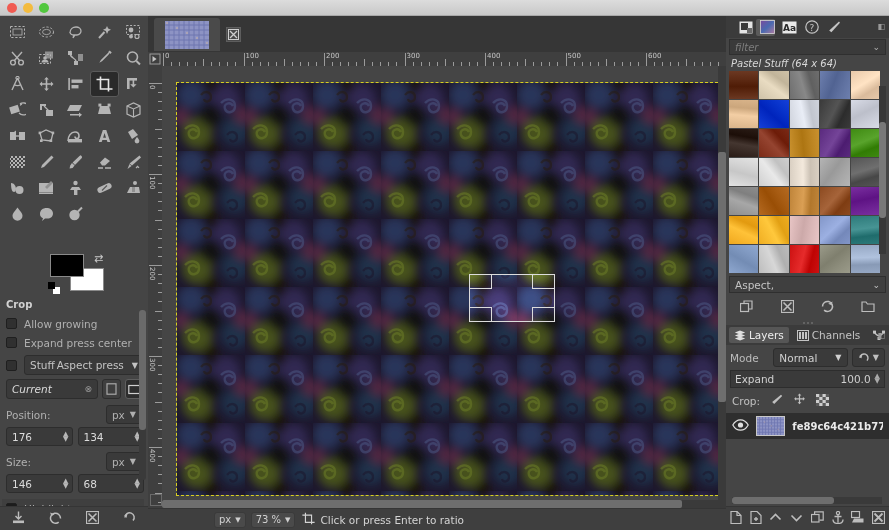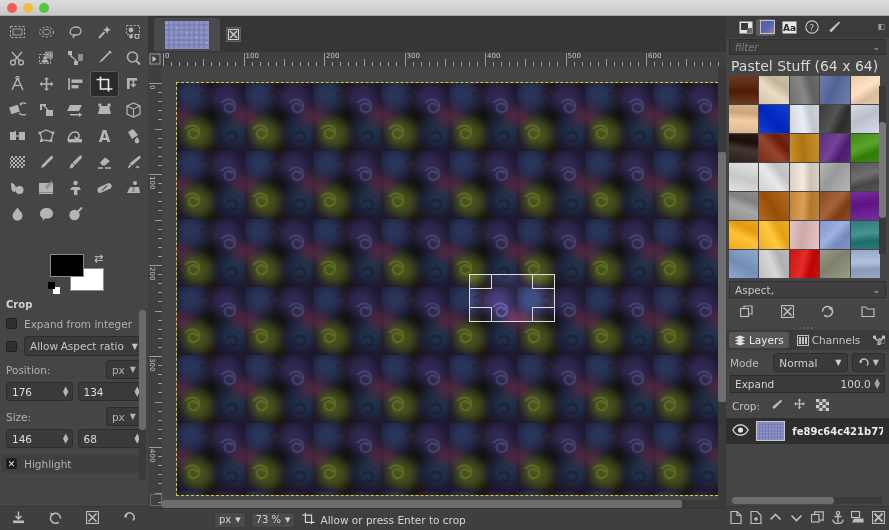--- a/index.html
+++ b/index.html
@@ -167,21 +167,21 @@
 
   
   .dock { position: absolute; right: 0; top: 16px; width: 163px; height: 514px; background: #454545; }
   .dock-tabs { height: 22px; background: #3b3b3b; display: flex; align-items: center; gap: 3px; padding-left: 8px; position: relative; }
   .dtab { width: 19px; height: 17px; display: flex; align-items: center; justify-content: flex-end; color: #c5c5c5; }
   .dtab.sel { background: #5a5a5a; border-radius: 2px; }
   .dock-collapse { position: absolute; right: 4px; top: 6px; color: #9a9a9a; font-size: 8px; }
   .filterrow { height: 16px; background: #3a3a3a; border: 1px solid #2f2f2f; margin: 1px 3px;
                display: flex; align-items: center; justify-content: space-between; padding: 0 5px;
                color: #7e7e7e; font-style: italic; font-size: 10px; }
-  .patname { font-size: 14px; color: #d8d8d8; padding: 2px 0 2px 5px; }
+  .patname { font-size: 10px; font-style: italic; color: #d8d8d8; padding: 2px 0 2px 5px; }
   .patgrid { margin: 0 3px; display: grid; grid-template-columns: repeat(5, 29.4px); gap: 1px;
              position: relative; }
   .patcell { width: 29.4px; height: 28px; }
   .patscroll { position: absolute; right: 3px; top: 70px; width: 7px; height: 168px; background: #383838; }
   .patscroll i { position:absolute; left:0; top:36px; width:7px; height:96px; background:#787878; border-radius:3px; display:block;}
   .legacy { margin: 3px 3px 0 3px; height: 17px; background: #3f3f3f; border: 1px solid #2f2f2f;
             display: flex; align-items: center; justify-content: space-between; padding: 0 5px;
             color: #c4c4c4; font-size: 10.5px; }
   .pat-btnrow { height: 24px; display: flex; align-items: center; justify-content: space-around;
                 color: #bdbdbd; margin-top: 3px; }
@@ -525,34 +525,54 @@
         </div>
       <div class="tb-collapse">◧</div>
     </div>
   </div>
 
   <div class="tooloptions">
     <div class="opt-title">Crop</div>
 
     <div class="chkrow">
       <span class="chk"></span>
-      <label>Expand from integer</label>
+      <label>Allow growing</label>
+    </div>
+    <div class="chkrow">
+      <span class="chk"></span>
+      <label>Expand press center</label>
     </div>
 
     <div class="fixedrow">
       <span class="chk"></span>
       <div class="combo">
-        <span>Allow</span>
+        <span>Stuff</span>
         <span style="display:flex;align-items:center;gap:8px;">
-          <span>Aspect ratio</span>
+          <span>Aspect press</span>
           <span style="font-size:8px;">▼</span>
         </span>
       </div>
     </div>
 
+    <div class="ratio-row">
+      <div class="ratio-entry">
+        <span>Current</span>
+        <span style="font-size:9px;color:#9b9b9b;">⊗</span>
+      </div>
+      <div class="ibtn">
+        <svg width="11" height="12" viewBox="0 0 11 12">
+            <rect x="1" y="0.8" width="9" height="10.4" fill="none" stroke="#a9a9a9" stroke-width="1.2"></rect>
+          </svg>
+      </div>
+      <div class="ibtn on">
+        <svg width="13" height="11" viewBox="0 0 13 11">
+            <rect x="0.8" y="1.5" width="11.4" height="8" fill="none" stroke="#cfcfcf" stroke-width="1.2"></rect>
+          </svg>
+      </div>
+    </div>
 
     <div class="lblrow">
       <span>Position:</span>
       <span class="unit">
         <span>px</span>
         <span style="font-size:8px;">▼</span>
       </span>
     </div>
     <div class="spinrow">
       <div class="spin">
@@ -856,21 +876,21 @@
       <div class="sb-combo">
         <span>73 %</span>
         <span style="font-size:7px;">▼</span>
       </div>
       <span style="margin-left:2px;">
         <svg width="13" height="13" viewBox="0 0 17 16">
             <path d="M4.5 0.5v12.5h12" fill="none" stroke="#d4d4d4" stroke-width="1.5"></path>
             <path d="M0.5 3.5h12V15.5" fill="none" stroke="#d4d4d4" stroke-width="1.5"></path>
           </svg>
       </span>
-      <span class="sb-msg">Allow or press Enter to crop</span>
+      <span class="sb-msg">Click or press Enter to ratio</span>
     </div>
   </div>
 
   <div class="dock">
     <div class="dock-tabs">
       <div class="dtab">
         <svg width="14" height="13" viewBox="0 0 14 13">
             <rect x="0.5" y="0.5" width="13" height="12" fill="#e4e4e4"></rect>
             <rect x="2" y="2" width="7" height="7" fill="#3a3a3a"></rect>
             <path d="M8 7h5v5H8z" fill="#6a6a6a"></path>

